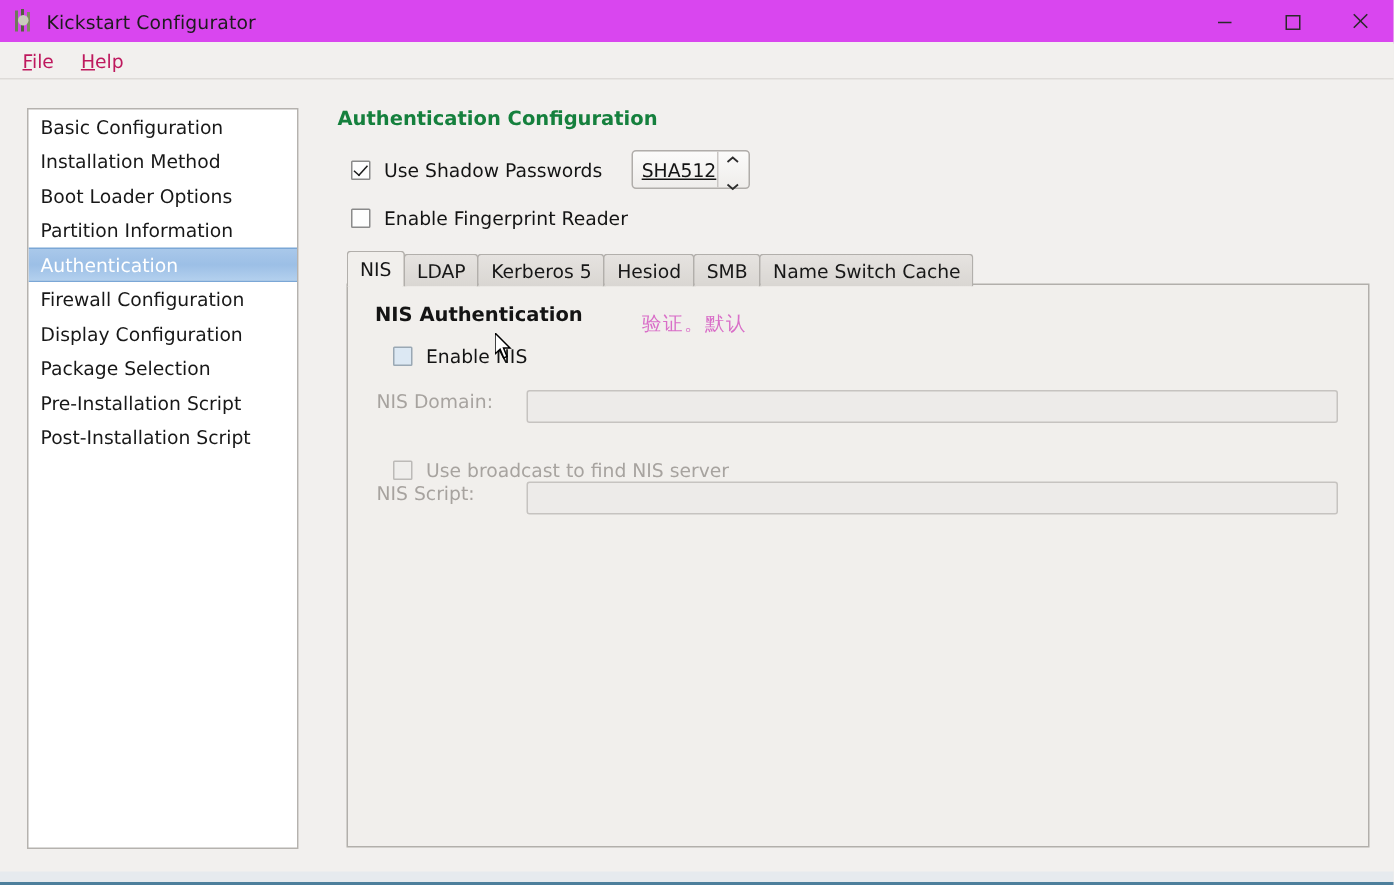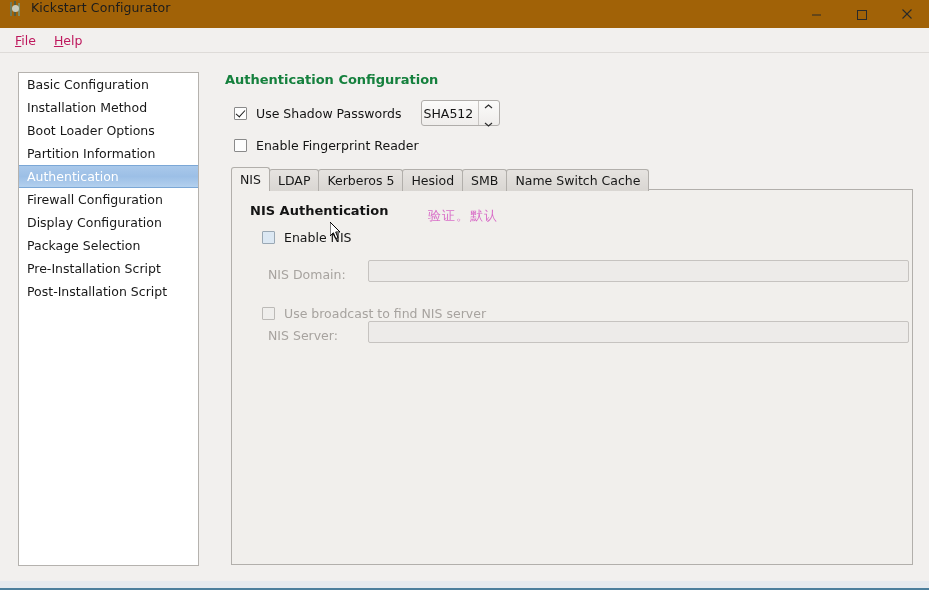--- a/index.html
+++ b/index.html
@@ -21,24 +21,24 @@
     width: 929px;
     height: 590px;
     background: #f2f0ee;
   }
 
   
   .titlebar {
     position: absolute;
     left: 0; top: 0;
     width: 929px; height: 28px;
-    background: #a16207;
+    background: #d946ef;
     border-bottom: 1px solid #dcd9d6;
     display: flex;
-    align-items: flex-start;
+    align-items: center;
   }
   .title-icon {
     width: 18px; height: 18px;
     margin-left: 7px; margin-right: 6px;
     position: relative;
     flex: 0 0 auto;
   }
   .title-icon .g1, .title-icon .g2, .title-icon .g3 {
     position: absolute;
     background: #8d8d82;
@@ -179,24 +179,25 @@
     background: linear-gradient(to bottom, #fbfbfa, #efedeb);
     border: 1px solid #b0adaa;
     border-radius: 3px;
     box-sizing: border-box;
     display: flex;
     align-items: center;
     position: relative;
   }
   .spin-value {
     flex: 1;
-    text-align: left;
+    text-align: right;
     font-size: 12.5px;
     color: #141414;
     padding-left: 2px;
+    text-decoration: underline;
   }
   .spin-sep {
     width: 1px; height: 24px;
     background: #c9c6c3;
   }
   .spin-arrows {
     width: 20px;
     display: flex;
     flex-direction: column;
     align-items: center;
@@ -271,22 +272,22 @@
   .enable-row {
     position: absolute;
     left: 30px; top: 40px;
     display: flex;
     align-items: center;
   }
 
   .field-row {
     position: absolute;
     display: flex;
-    align-items: flex-end;
-    left: 36px;
+    align-items: flex-start;
+    left: 19px;
   }
   .field-label {
     font-size: 12.5px;
     color: #a7a39f;
     width: 100px;
     text-align: left;
   }
   .field-input {
     width: 541px; height: 22px;
     background: #edebe9;
@@ -424,21 +425,21 @@
       <div class="field-label">NIS Domain:</div>
       <input class="field-input" type="text" disabled="" value="" style="">
     </div>
 
     <div class="bcast-row">
       <div class="checkbox disabled"></div>
       <div class="chk-label dim">Use broadcast to find NIS server</div>
     </div>
 
     <div class="field-row" style="top:131px;">
-      <div class="field-label">NIS Server:</div>
+      <div class="field-label">NIS Script:</div>
       <input class="field-input" type="text" disabled="" value="" style="">
     </div>
   </div>
 
   <div class="bottomstrip"></div>
 
   <svg class="cursor" viewBox="0 0 12 19">
     <polygon points="0,0 0,14 3.4,10.8 5.8,16.6 8,15.6 5.7,10 10,10" fill="#ffffff" stroke="#000000" stroke-width="1"></polygon>
   </svg>
 

